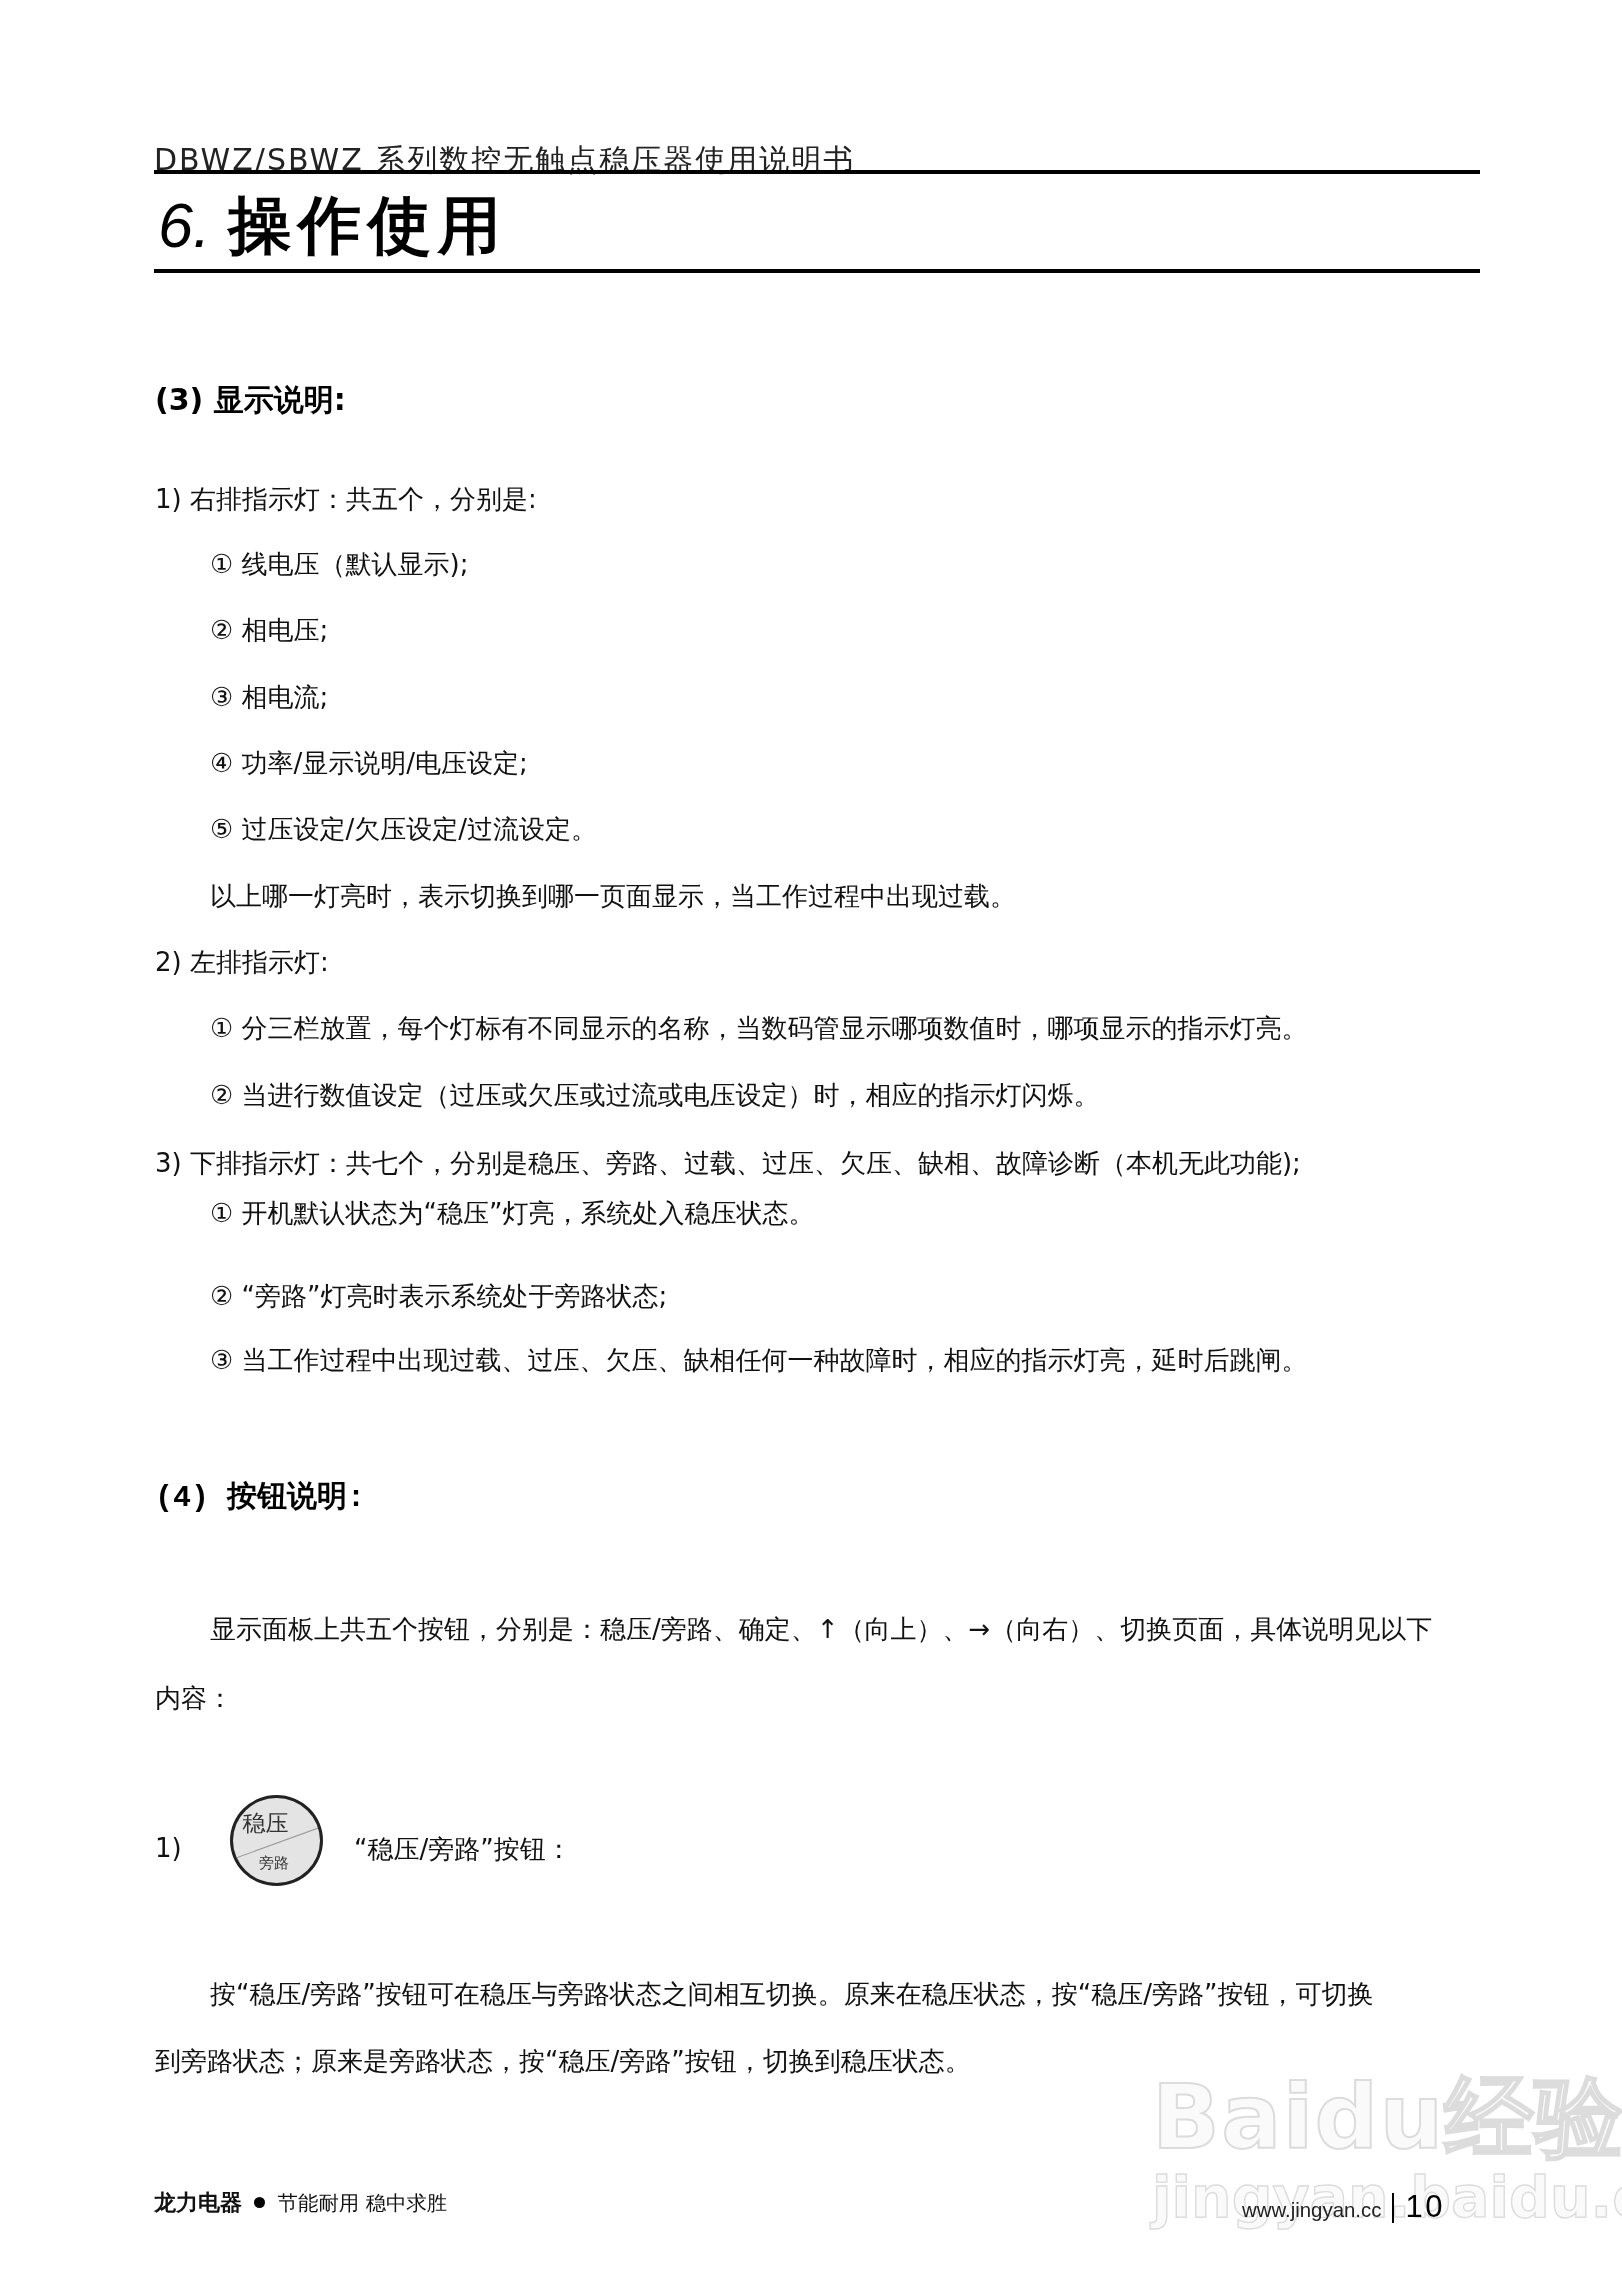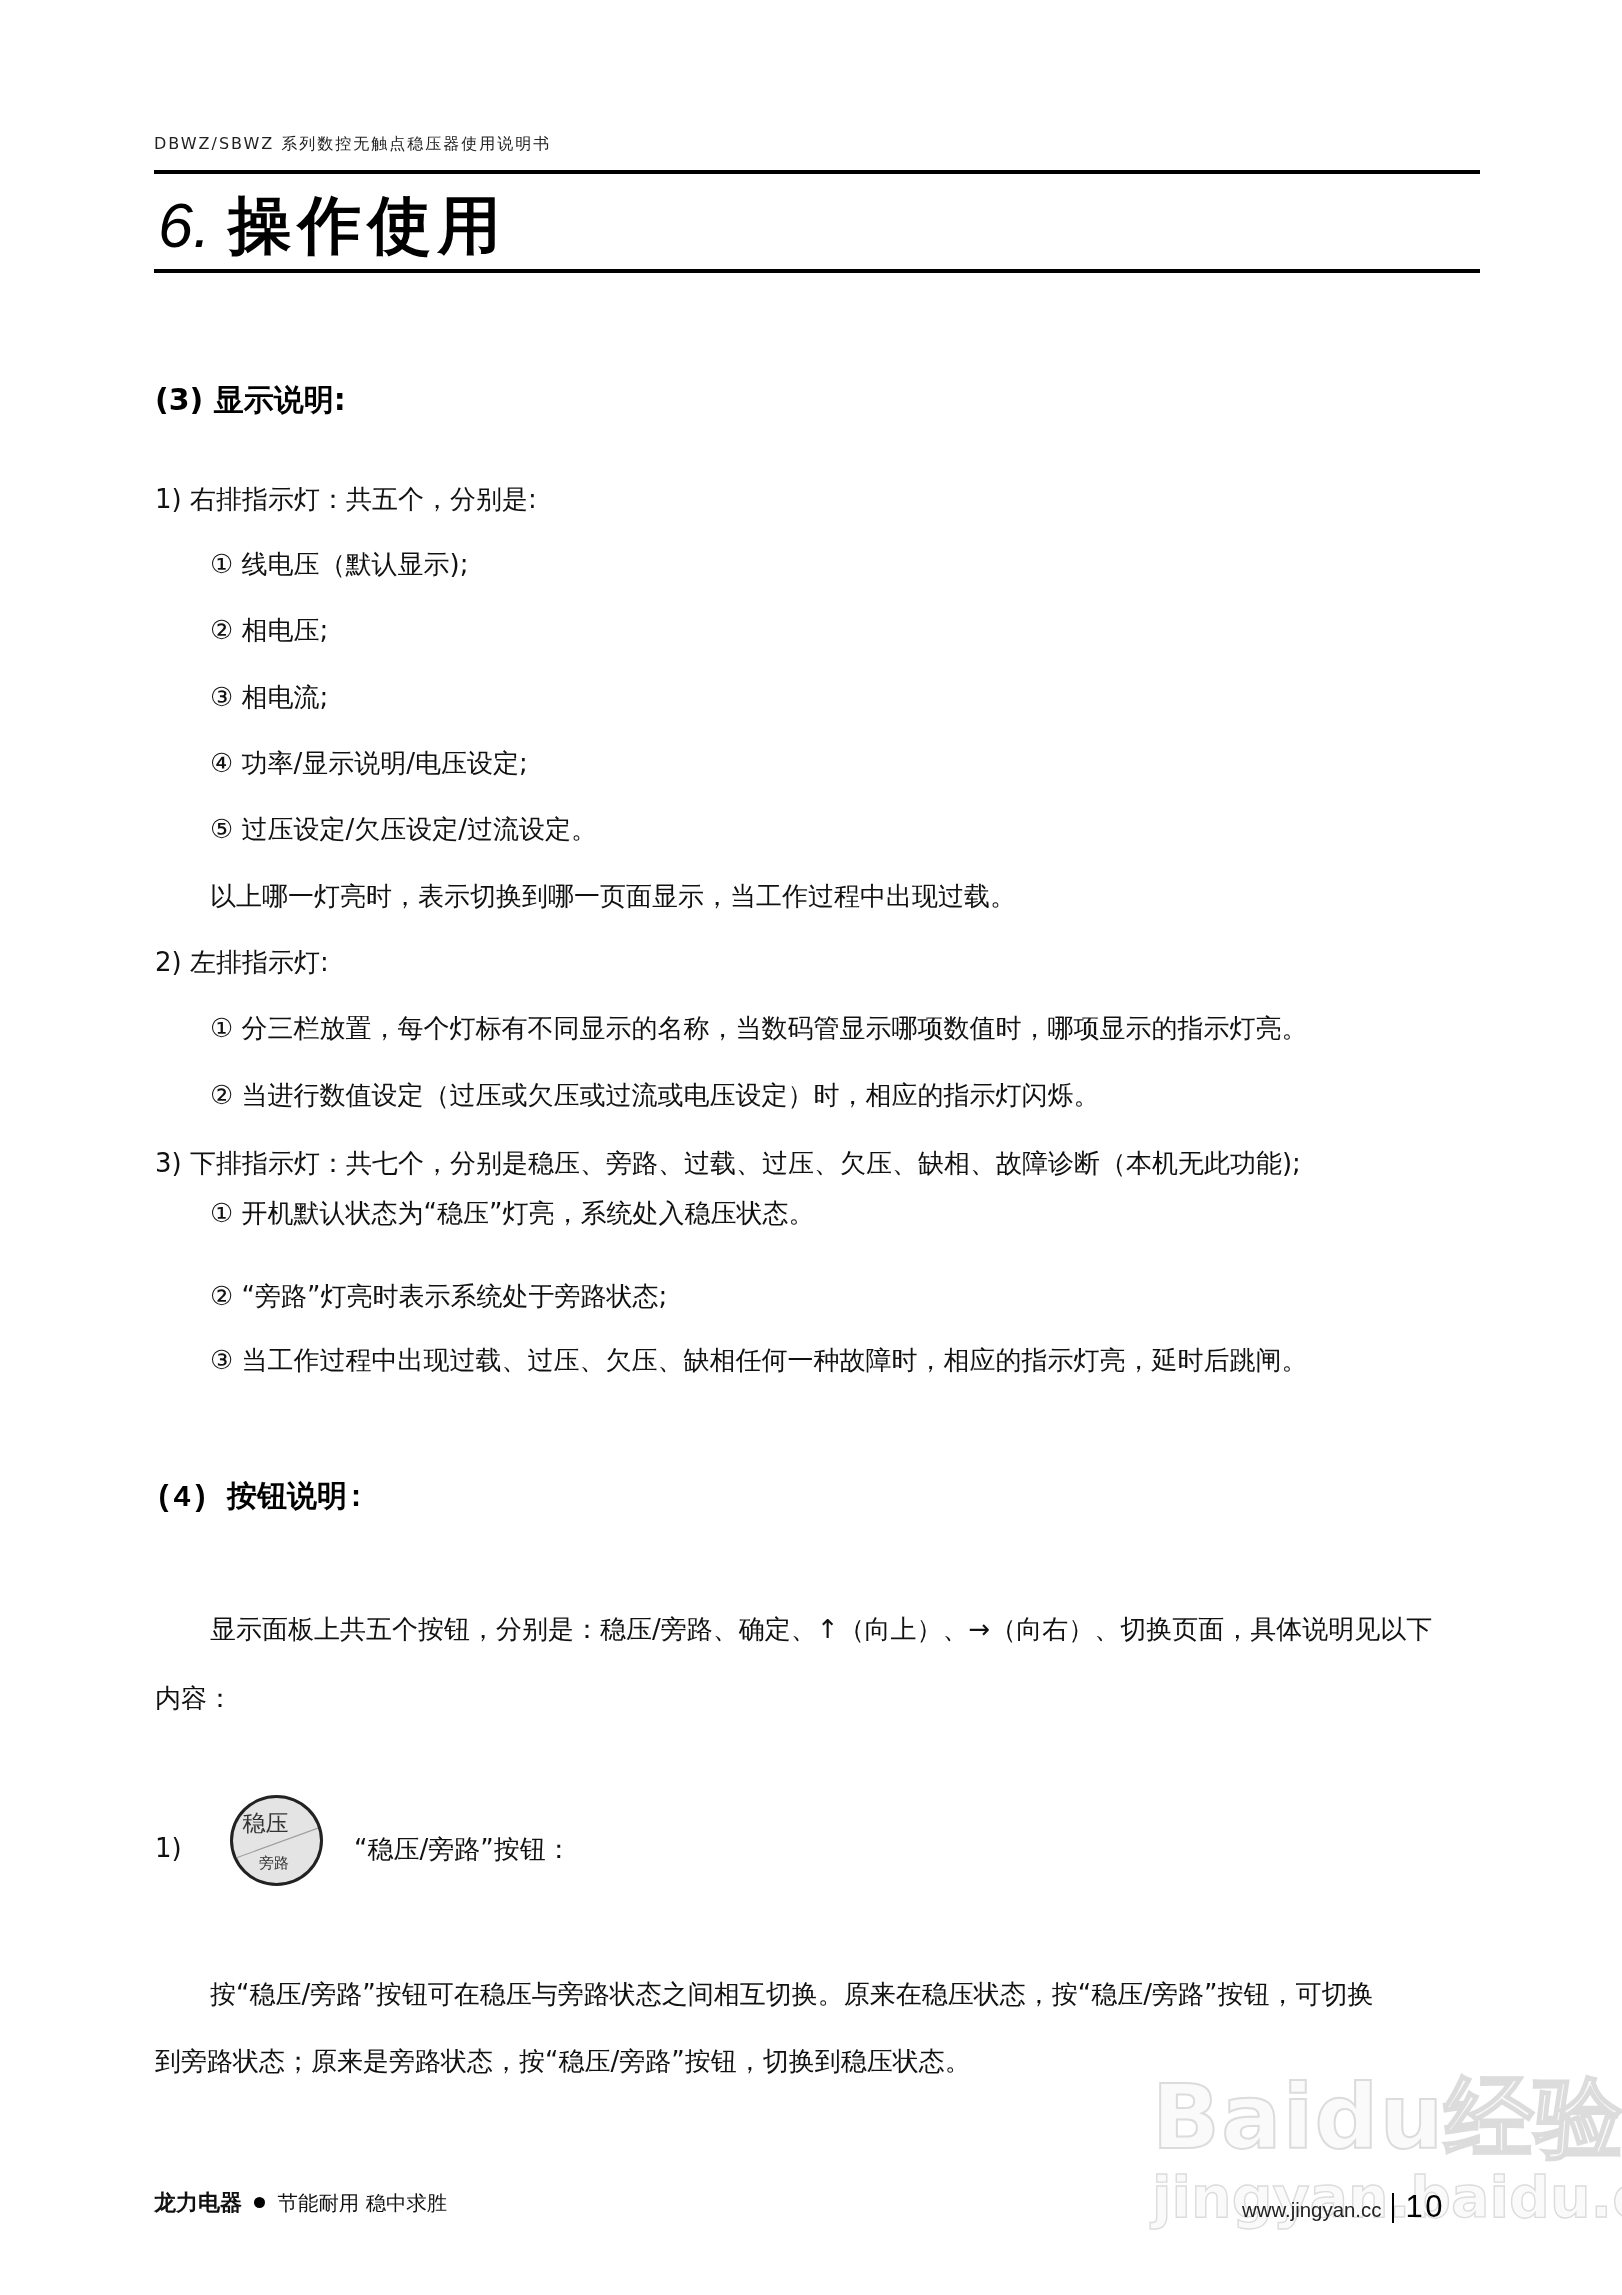--- a/index.html
+++ b/index.html
@@ -1,19 +1,19 @@
 <!DOCTYPE html>
 <html style="font-size:11px"><head>
 <meta charset="utf-8">
 <style>
   html, body { margin: 0; padding: 0; background: #ffffff; }
   body { width: 1623px; height: 2295px; position: relative; overflow: hidden;
          font-family: "DejaVu Sans", "Liberation Sans", sans-serif; color: #111; }
   .abs { position: absolute; white-space: nowrap; }
-  .running-header { left: 154px; top: 134px; font-size: 16px; letter-spacing: 2px; color: #222; }
+  .running-header { left: 154px; top: 140px; font-size: 30px; letter-spacing: 2px; color: #222; }
   .rule { position: absolute; left: 154px; width: 1326px; height: 4.1px; background: #000; }
   .title { left: 158px; top: 183px; font-size: 63px; font-weight: bold; letter-spacing: 6.8px; color: #000; }
   .title .num { font-style: italic; font-weight: normal; font-family: "Liberation Sans", sans-serif; margin-right: 17.7px; letter-spacing: 0; }
   .section { font-size: 30px; font-weight: bold; color: #000; }
   .line { font-size: 26px; color: #111; }
   .lvl0 { left: 155px; }
   .lvl1 { left: 210px; }
   .para { left: 210px; }
   .btn-icon { position: absolute; left: 230px; top: 1795px; width: 93px; height: 91px; border-radius: 50%;
               border: 3.4px solid #222; background: #e4e4e4; box-sizing: border-box; overflow: hidden; }

